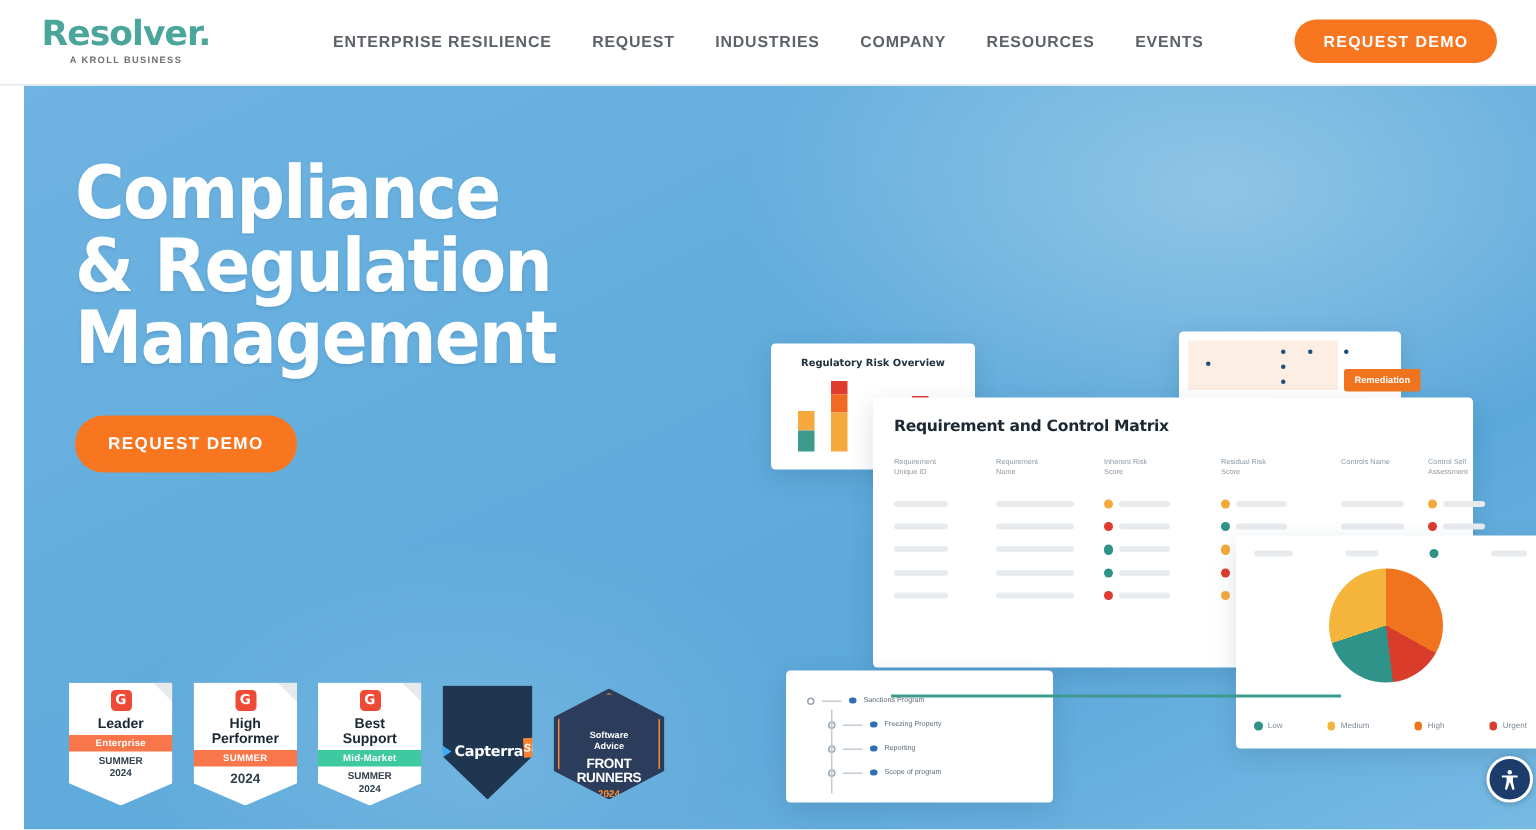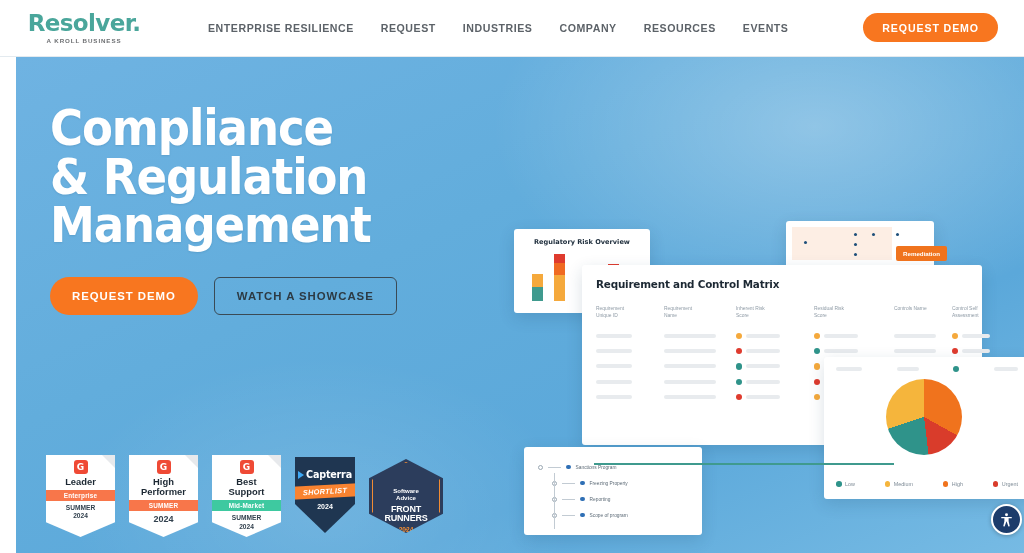--- a/index.html
+++ b/index.html
@@ -24,20 +24,21 @@
   .header {
     position: absolute;
     top: 0; left: 0;
     width: 1024px;
     height: 57px;
     background: #ffffff;
     border-bottom: 1px solid #e3eaef;
     display: flex;
     align-items: center;
     z-index: 40;
+    gap: 14px;
   }
 
   .logo-wrap {
     margin-left: 32px;
     width: 104px;
     display: flex;
     flex-direction: column;
     align-items: center;
     line-height: 1;
   }
@@ -244,21 +245,21 @@
   }
 
   
   .capterra {
     width: 60px;
     height: 76px;
     background: #1f3651;
     clip-path: polygon(0 0, 100% 0, 100% 62%, 50% 100%, 0 62%);
     position: relative;
     display: flex;
-    flex-direction: column;
+    flex-direction: row;
     align-items: center;
     filter: drop-shadow(0 1px 2px rgba(0,0,0,0.2));
   }
   .cap-top {
     margin-top: 12px;
     display: flex;
     align-items: center;
     gap: 2px;
   }
   .cap-mark {
@@ -509,21 +510,20 @@
   </div>
 
   <div class="hero">
 
     <div class="hero-copy">
       <h1 class="hero-title">Compliance
 &amp; Regulation
 Management</h1>
       <div class="hero-buttons">
         <button class="btn-primary">REQUEST DEMO</button>
-        <button class="btn-outline">WATCH A SHOWCASE</button>
       </div>
     </div>
 
     <div class="badges">
 
       <div class="g2">
         <div class="g2-logo">G</div>
         <div class="g2-title">Leader</div>
         <div class="g2-band" style="background:#f8764a">Enterprise</div>
         <div class="g2-foot">SUMMER

